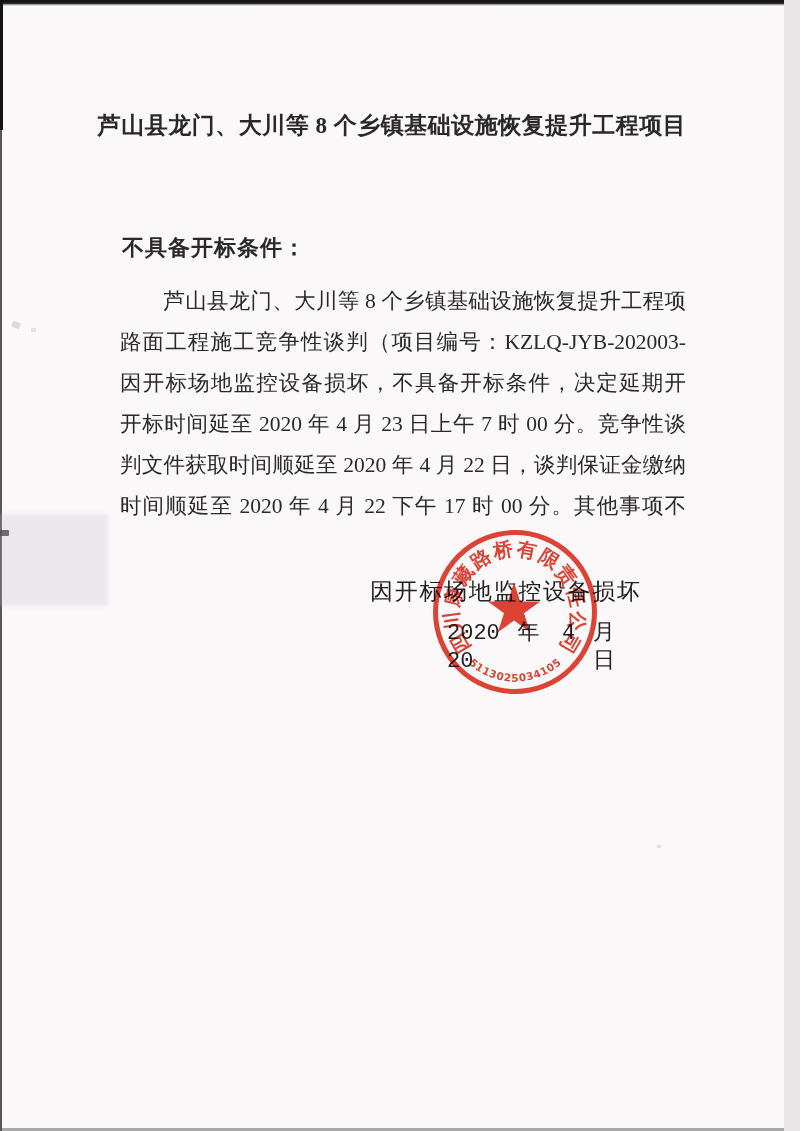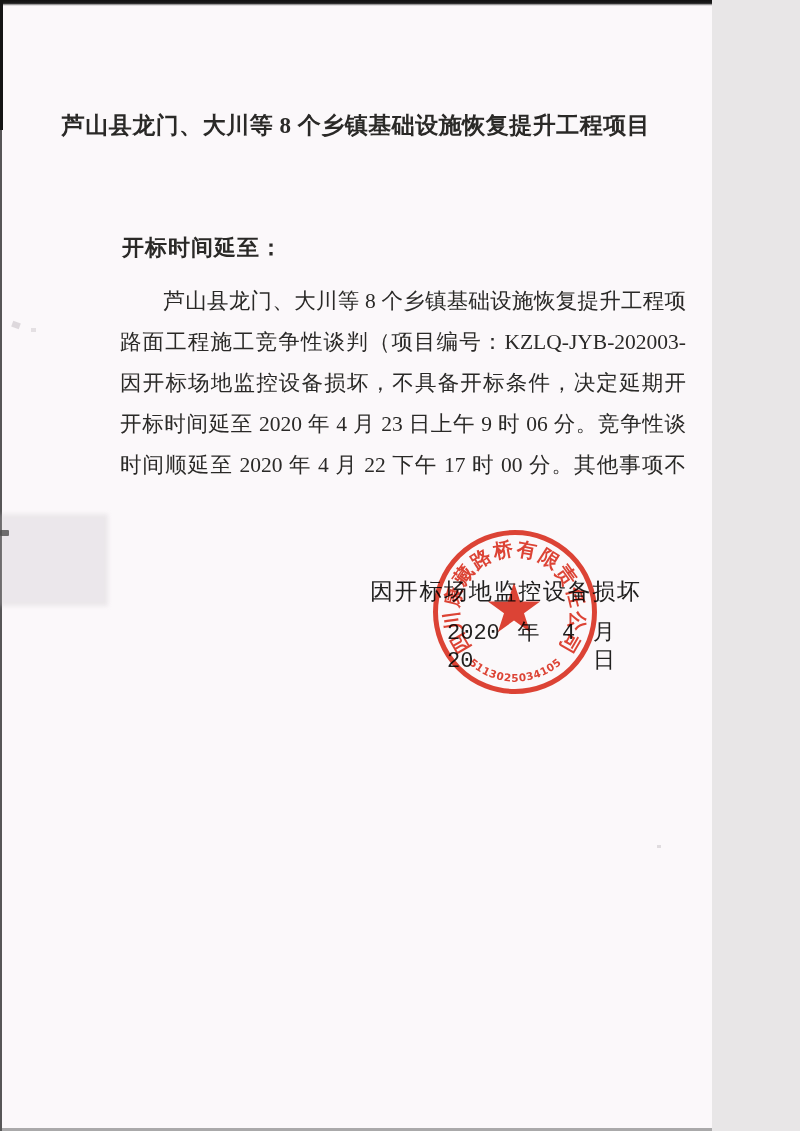--- a/index.html
+++ b/index.html
@@ -2,21 +2,21 @@
 <html style="--paper: #fbf8fa; --ink: #2a2927; --seal: #de3726;"><head>
 <meta charset="utf-8">
 <style>
   html, body { margin: 0; padding: 0; }
   body {
     width: 800px; height: 1131px;
     font-family: "Liberation Serif", "DejaVu Serif", serif;
     background: #e8e6e7;
   }
   .page {
-    position: relative; width: 712px; height: 1131px;
+    position: relative; width: 784px; height: 1131px;
     background: var(--paper, #fbf8fa);
     overflow: hidden;
   }
   
   .edge-top { position:absolute; left:0; top:0; width:800px; height:6px;
     background: linear-gradient(to bottom, #111 0%, #1c1c1c 55%, rgba(60,60,60,.35) 80%, rgba(60,60,60,0) 100%); }
   .edge-top-notch { position:absolute; left:787px; top:0; width:13px; height:7px; background: var(--paper,#fbf8fa); }
   .edge-left { position:absolute; left:0; top:0; width:2px; height:1131px; background:#3a3a3a; opacity:.85; }
   .edge-left-dark { position:absolute; left:0; top:0; width:3px; height:130px; background:#141414; }
   .edge-bottom { position:absolute; left:0; top:1128px; width:800px; height:3px; background:#5a5a5a; opacity:.5; }
@@ -63,27 +63,28 @@
   <div class="edge-left-dark"></div>
   <div class="edge-bottom"></div>
   <div class="band-left"></div>
   <div class="tick-left"></div>
   <div class="speck1"></div>
   <div class="speck2"></div>
   <div class="speck3"></div>
 
   <div class="title-line title-1">芦山县龙门、大川等 8 个乡镇基础设施恢复提升工程项目</div>
 
-  <div class="salutation">开标时间延至：</div>
+  <div class="salutation">不具备开标条件：</div>
 
   <div class="body-block">
     <div class="bline">　　芦山县龙门、大川等 8 个乡镇基础设施恢复提升工程项目</div>
     <div class="bline">路面工程施工竞争性谈判（项目编号：KZLQ-JYB-202003-28）</div>
     <div class="bline">因开标场地监控设备损坏，不具备开标条件，决定延期开标，</div>
-    <div class="bline">开标时间延至 2020 年 4 月 23 日上午 9 时 06 分。竞争性谈</div>
+    <div class="bline">开标时间延至 2020 年 4 月 23 日上午 7 时 00 分。竞争性谈</div>
+    <div class="bline">判文件获取时间顺延至 2020 年 4 月 22 日，谈判保证金缴纳</div>
     <div class="bline">时间顺延至 2020 年 4 月 22 下午 17 时 00 分。其他事项不变。</div>
   </div>
 
   <div class="sig-company">因开标场地监控设备损坏</div>
   <div class="sig-date">2020 年 4 月 20 日</div>
 
   <div class="seal">
     <svg viewBox="0 0 168 168">
       <circle cx="84" cy="84" r="79.5" fill="none" stroke="currentColor" stroke-width="5"></circle>
       <polygon fill="currentColor" points="83,54.5 89.2,73.5 109.2,73.5 93.0,85.2 99.2,104.2 83,92.5 66.8,104.2 73.0,85.2 56.8,73.5 76.8,73.5"></polygon>

